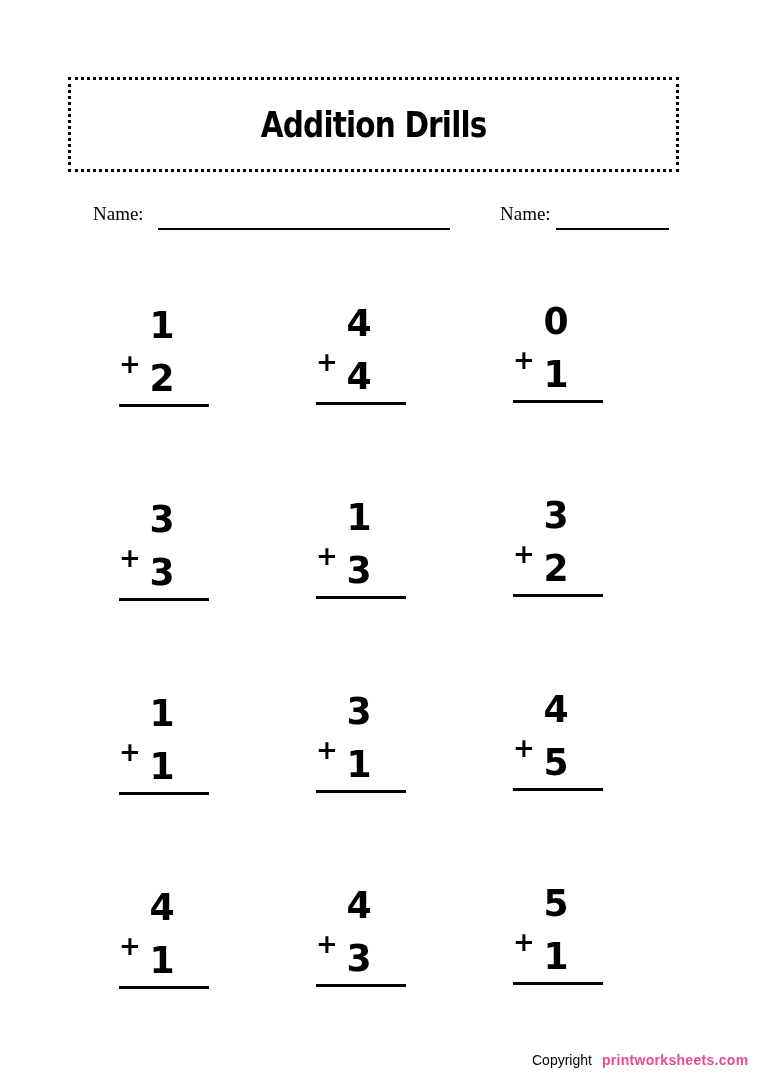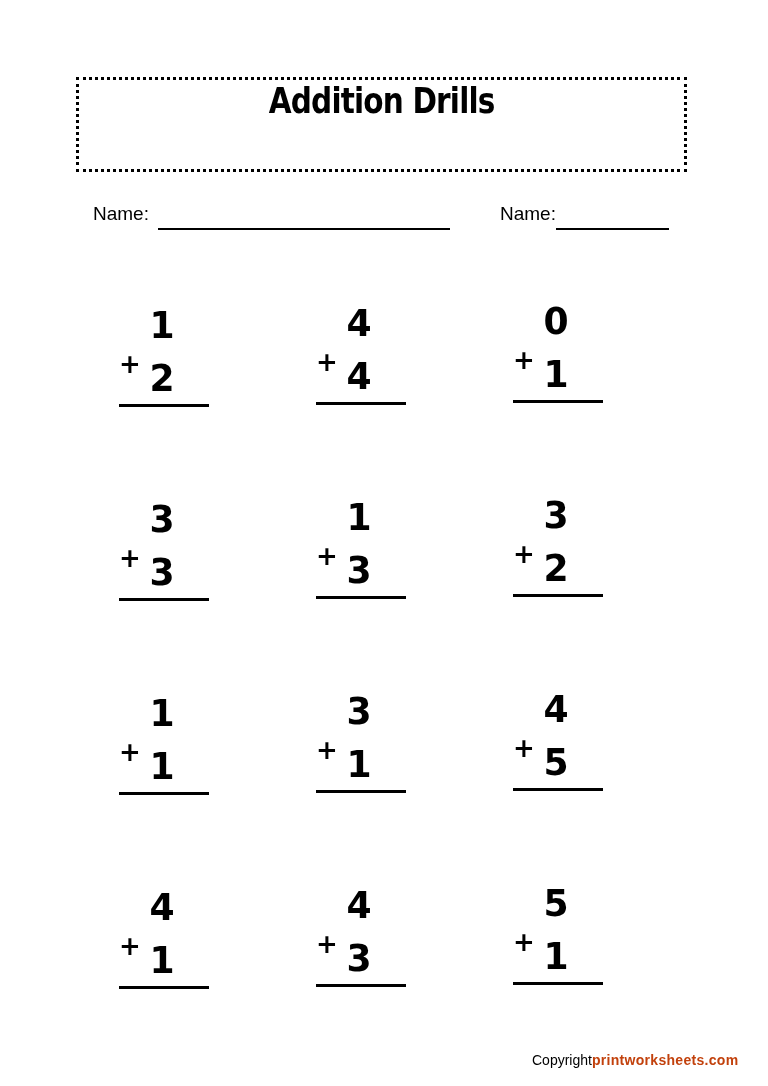--- a/index.html
+++ b/index.html
@@ -1,43 +1,43 @@
 <!DOCTYPE html>
 <html><head>
   <meta charset="utf-8">
   <style>
     html, body { margin: 0; padding: 0; background: #ffffff; }
     body { width: 768px; height: 1086px; position: relative; overflow: hidden; font-family: "DejaVu Sans", sans-serif; color: #000; }
     .title-box {
-      position: absolute; left: 76px; top: 77px; width: 611px; height: 95px;
+      position: absolute; left: 68px; top: 77px; width: 611px; height: 95px;
       box-sizing: border-box; border: 3px dotted #000;
-      display: flex; justify-content: center;
+      display: flex; align-items: center; justify-content: center;
     }
     .title {
       font-family: "DejaVu Sans", sans-serif; font-weight: bold; font-size: 36px;
       letter-spacing: -1px; transform: scaleX(0.82); display: inline-block;
     }
-    .meta { position: absolute; top: 203px; font-family: Liberation Sans, sans-serif; font-size: 19px; text-align: center; }
+    .meta { position: absolute; top: 203px; font-family: Liberation Serif, serif; font-size: 19px; text-align: center; }
     .meta-name { left: 93px; }
     .meta-date { left: 500px; }
     .line { position: absolute; border-bottom: 2px solid #000; }
     .name-line { left: 158px; top: 228px; width: 292px; }
     .date-line { left: 556px; top: 228px; width: 113px; }
     .problem { position: absolute; width: 100px; height: 110px; }
     .num {
       position: absolute; left: 30px; width: 22px; text-align: center;
       font-family: "DejaVu Sans", sans-serif; font-weight: bold; font-size: 38px;
       line-height: 40px; transform: scaleX(0.95);
     }
     .top { top: 0; }
     .bottom { top: 53px; }
     .plus { position: absolute; left: 0; top: 46px; font-family: "DejaVu Sans", sans-serif; font-weight: bold; font-size: 26px; line-height: 26px; }
     .answer-line { position: absolute; left: 0; top: 99px; width: 90px; border-bottom: 3px solid #000; }
     .footer { position: absolute; left: 532px; top: 1052px; font-family: "Liberation Sans", sans-serif; font-size: 14px; }
-    .footer .brand { color: #c2410c; font-weight: bold; letter-spacing: 0.3px; }
+    .footer .brand { color: #ec4899; font-weight: bold; margin-left: 10px; letter-spacing: 0.3px; }
   </style>
 </head>
 <body>
 
 <div class="title-box">
   <span class="title">Addition Drills</span>
 </div>
 
 <div class="meta meta-name">Name:</div>
 <div class="line name-line"></div>

